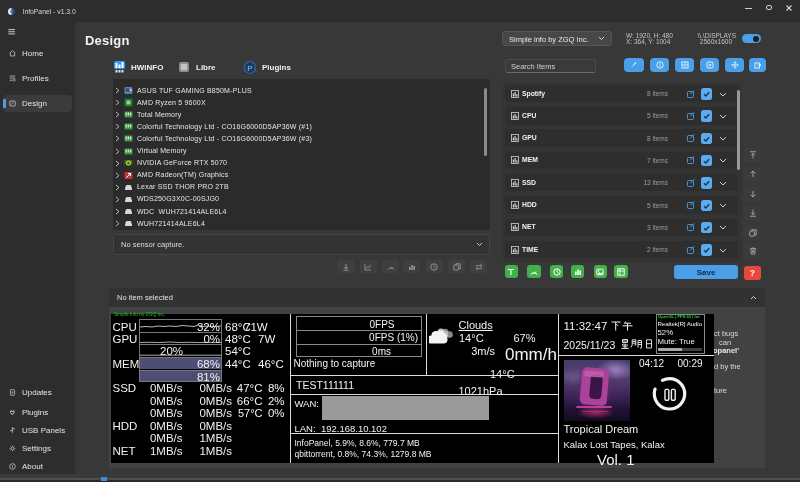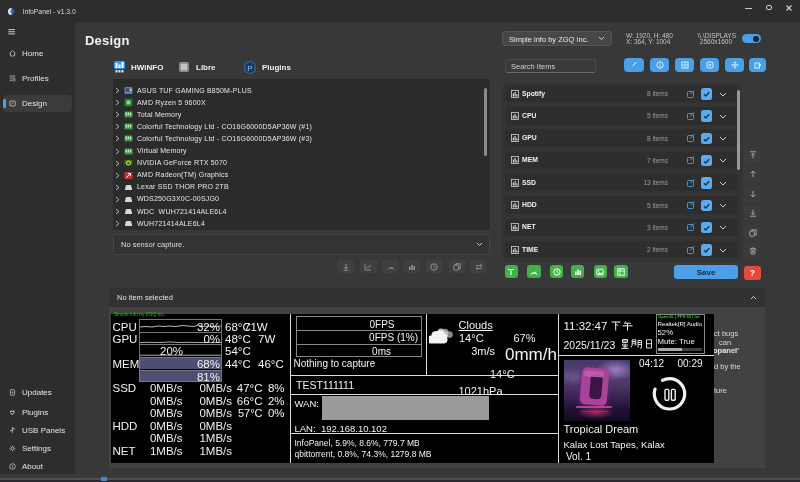--- a/index.html
+++ b/index.html
@@ -675,19 +675,19 @@
   </div>
     <div class="ab" style="left:639px;top:358px;font-size:10px;color:#f2f2f2;">04:12</div>
     <div class="ab" style="left:677.5px;top:358px;font-size:10px;color:#f2f2f2;">00:29</div>
     <svg class="ab" style="left:652px;top:376px" width="36" height="36" viewBox="0 0 36 36">
     <circle cx="17.5" cy="17.8" r="15.2" fill="none" stroke="#f2f2f2" stroke-width="3.2" stroke-dasharray="84 11.5" stroke-dashoffset="8" stroke-linecap="round" transform="rotate(-90 17.5 17.8)"></circle>
     <rect x="13" y="13.4" width="3.8" height="10.8" rx="1" fill="none" stroke="#f2f2f2" stroke-width="1.4"></rect>
     <rect x="19.4" y="13.4" width="3.8" height="10.8" rx="1" fill="none" stroke="#f2f2f2" stroke-width="1.4"></rect>
   </svg>
     <div class="ab" style="left:563.5px;top:422.5px;font-size:11px;color:#f2f2f2;">Tropical Dream</div>
     <div class="ab" style="left:563.5px;top:438.5px;font-size:9.5px;color:#f2f2f2;">Kalax Lost Tapes, Kalax</div>
-    <div class="ab" style="left:566px;top:451px;font-size:10px;color:#f2f2f2;">Vol. 1</div>
+    <div class="ab" style="left:597px;top:451px;font-size:15px;color:#f2f2f2;">Vol. 1</div>
   </div>
 
 <div class="ab" style="left:0px;top:473.5px;width:800px;height:4px;background:#3a3a3a;"></div>
 <div class="ab" style="left:0px;top:477.5px;width:800px;height:2.5px;background:#505053;"></div>
 <div class="ab" style="left:0px;top:480px;width:800px;height:2px;background:#2b2830;"></div>
 <div class="ab" style="left:101px;top:477px;width:5.5px;height:3.5px;background:#3f8cdf;"></div>
 
 </body></html>

